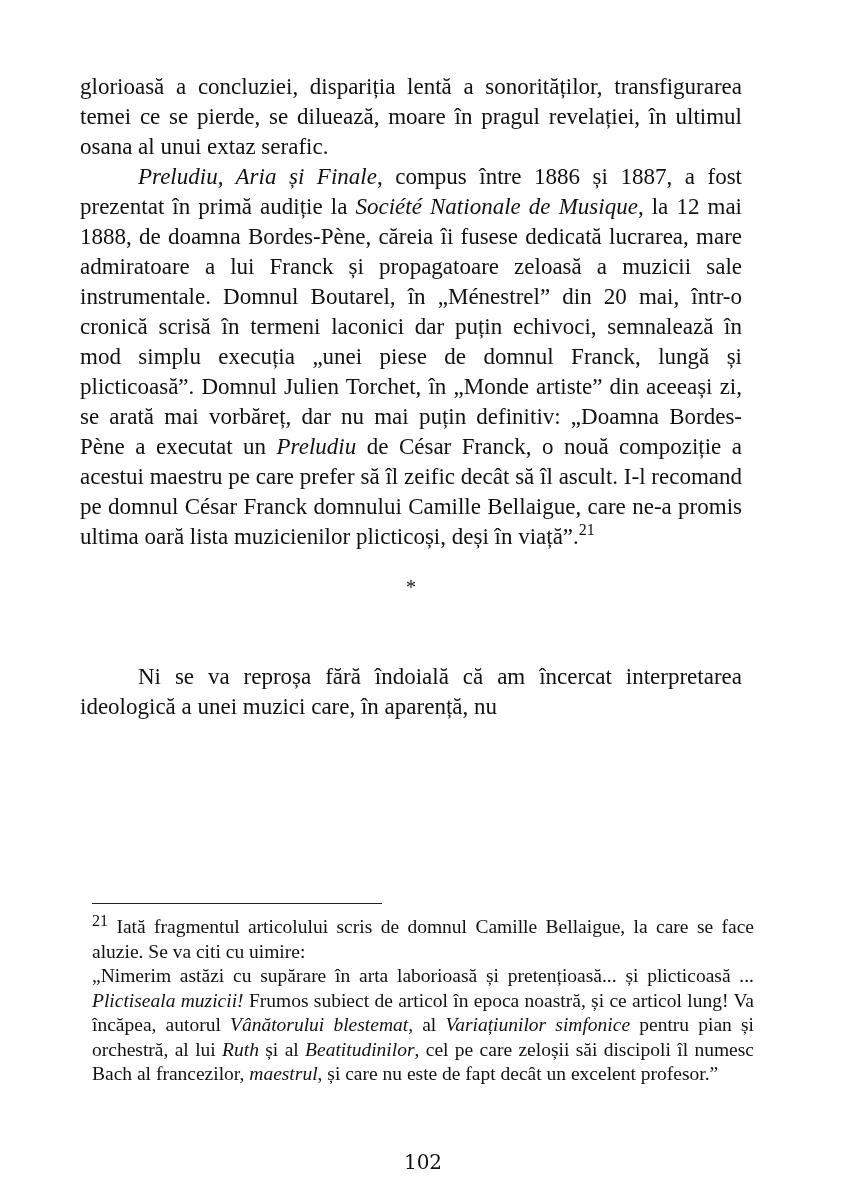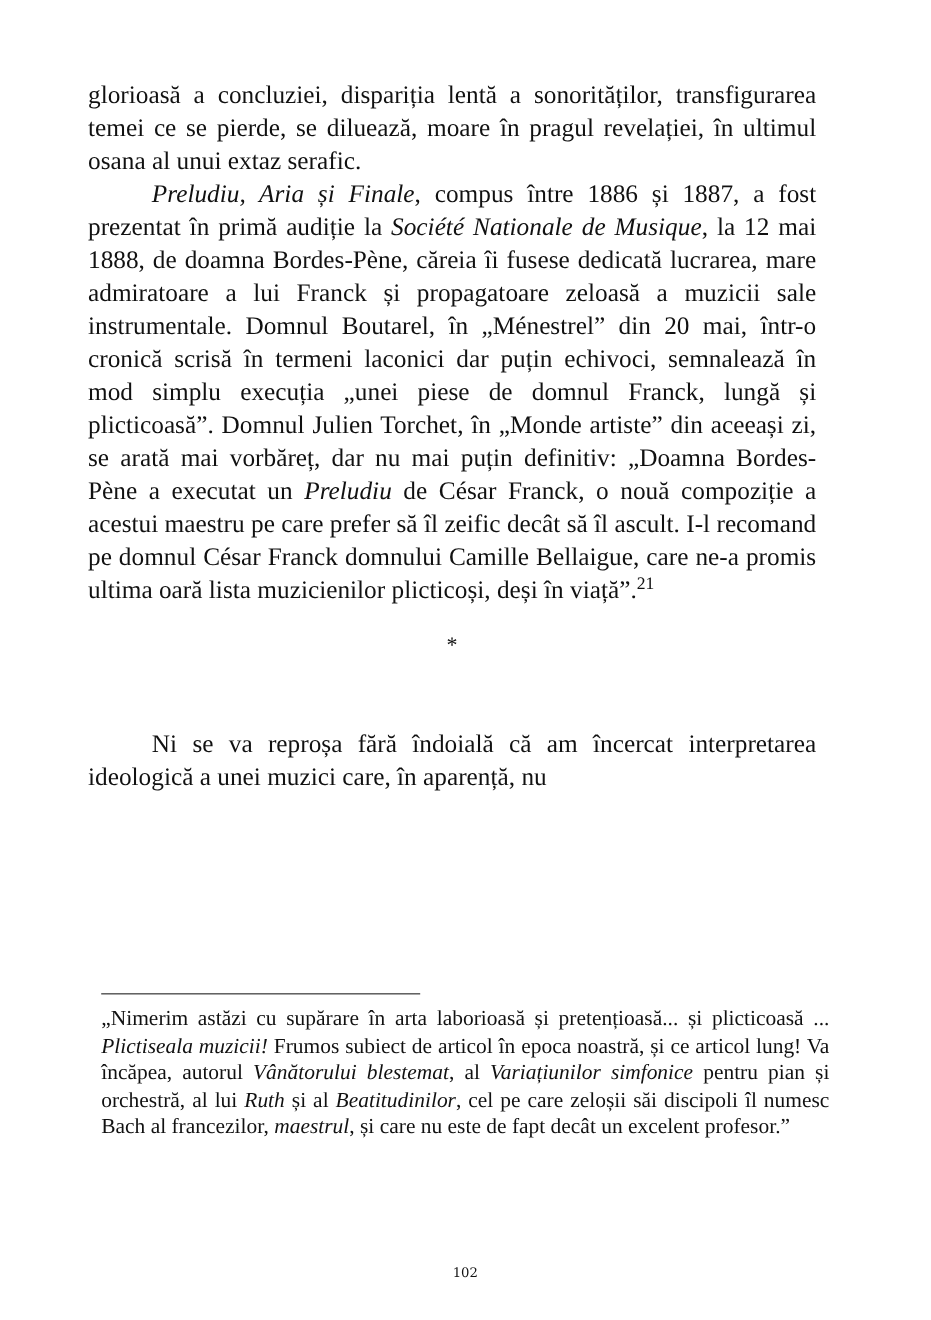--- a/index.html
+++ b/index.html
@@ -14,32 +14,33 @@
           font-family: "Liberation Serif", serif; }
   .gap { height: 40px; }
   .main p.last { margin-top: 16px; }
   .fnrule { position: absolute; left: 92px; top: 903px; width: 290px; height: 0;
             border-top: 1.5px solid #222; }
   .footnotes { position: absolute; left: 92px; top: 915px; width: 662px; }
   .footnotes p { margin: 0; font-size: 19.5px; line-height: 24.5px; text-align: justify;
                  font-family: "Liberation Serif", serif; }
   sup { font-size: 16px; line-height: 0; vertical-align: super; }
   .pagenum { position: absolute; left: 0; width: 846px; top: 1150px; text-align: center;
-             font-size: 12px; font-family: "DejaVu Serif", serif; }
+             font-size: 20px; font-family: "DejaVu Serif", serif; }
 </style>
 </head>
 <body>
 
 <div class="page main">
   <p class="noindent">glorioasă a concluziei, dispariția lentă a sonorităților, transfigurarea temei ce se pierde, se diluează, moare în pragul revelației, în ultimul osana al unui extaz serafic.</p>
   <p class="indent"><i>Preludiu, Aria și Finale</i><span>, compus între 1886 și 1887, a fost prezentat în primă audiție la </span><i>Société Nationale de Musique</i><span>, la 12 mai 1888, de doamna Bordes-Pène, căreia îi fusese dedicată lucrarea, mare admiratoare a lui Franck și propagatoare zeloasă a muzicii sale instrumentale. Domnul Boutarel, în „Ménestrel” din 20 mai, într-o cronică scrisă în termeni laconici dar puțin echivoci, semnalează în mod simplu execuția „unei piese de domnul Franck, lungă și plicticoasă”. Domnul Julien Torchet, în „Monde artiste” din aceeași zi, se arată mai vorbăreț, dar nu mai puțin definitiv: „Doamna Bordes-Pène a executat un </span><i>Preludiu</i><span> de César Franck, o nouă compoziție a acestui maestru pe care prefer să îl zeific decât să îl ascult. I-l recomand pe domnul César Franck domnului Camille Bellaigue, care ne-a promis ultima oară lista muzicienilor plicticoși, deși în viață”.</span><sup>21</sup></p>
   <div class="star">*</div>
   <div class="gap"></div>
   <p class="indent last">Ni se va reproșa fără îndoială că am încercat interpretarea ideologică a unei muzici care, în aparență, nu</p>
 </div>
 
 <div class="fnrule"></div>
 
 <div class="footnotes">
+  <p><sup>21</sup><span> Iată fragmentul articolului scris de domnul Camille Bellaigue, la care se face aluzie. Se va citi cu uimire:</span></p>
   <p><span>„Nimerim astăzi cu supărare în arta laborioasă și pretențioasă... și plicticoasă ... </span><i>Plictiseala muzicii!</i><span> Frumos subiect de articol în epoca noastră, și ce articol lung! Va încăpea, autorul </span><i>Vânătorului blestemat</i><span>, al </span><i>Variațiunilor simfonice</i><span> pentru pian și orchestră, al lui </span><i>Ruth</i><span> și al </span><i>Beatitudinilor</i><span>, cel pe care zeloșii săi discipoli îl numesc Bach al francezilor, </span><i>maestrul</i><span>, și care nu este de fapt decât un excelent profesor.”</span></p>
 </div>
 
 <div class="pagenum">102</div>
 
 </body></html>

